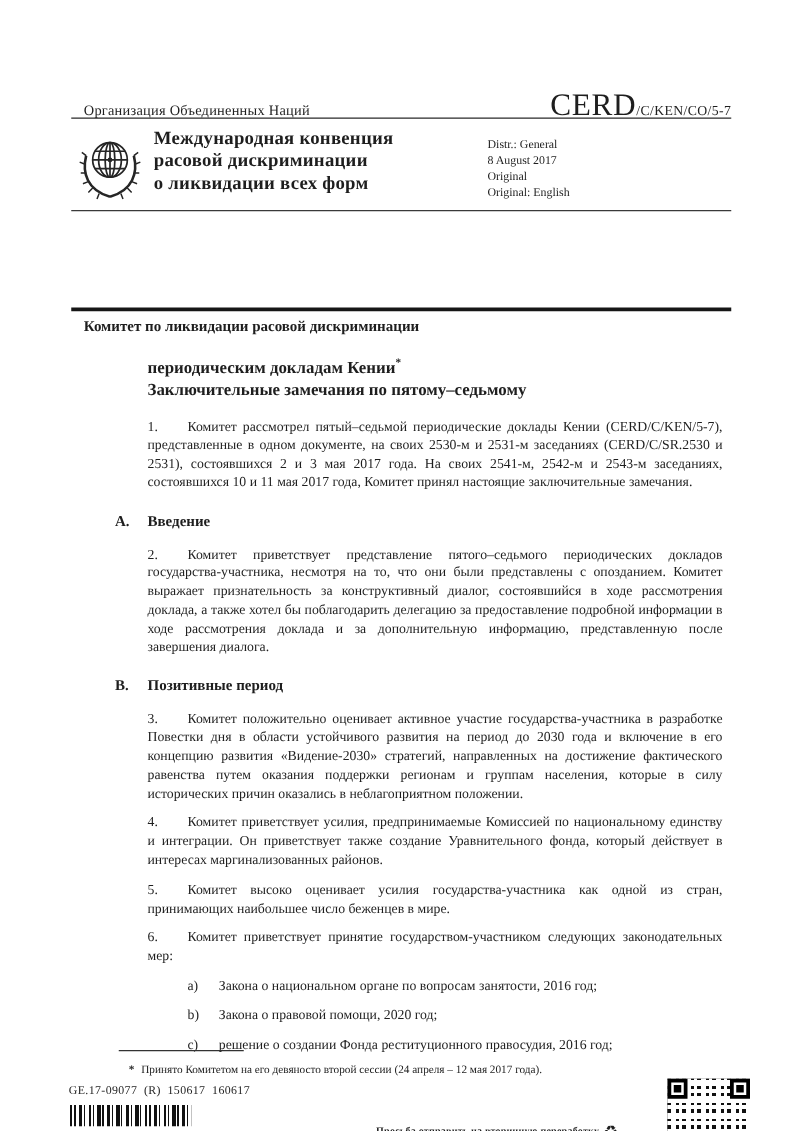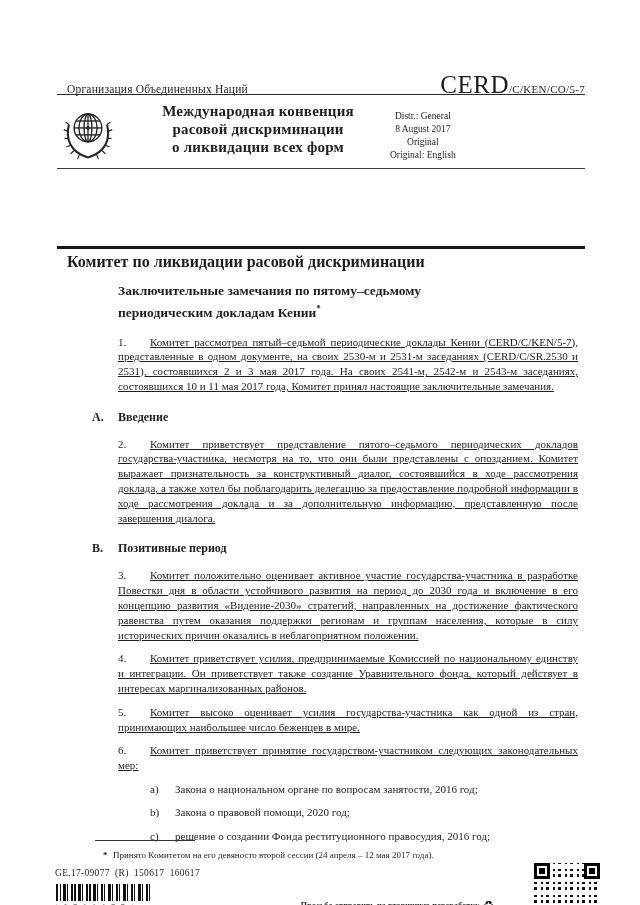--- a/index.html
+++ b/index.html
@@ -13,39 +13,38 @@
     border-bottom:1.5px solid #2a2a2a;
     display:flex;justify-content:space-between;align-items:baseline;
   }
   .org-name{font-size:11.5px;padding-left:10px;letter-spacing:.2px;}
   .doc-symbol{white-space:nowrap;}
   .doc-symbol .big{font-size:25px;letter-spacing:.5px;}
   .doc-symbol .small{font-size:11px;letter-spacing:.3px;}
   .hrow2{
     position:absolute;left:57px;top:57px;width:528px;height:74px;
     border-bottom:1px solid #3a3a3a;
-    text-align:center;
   }
   .emblem{position:absolute;left:5px;top:11px;width:52px;height:58px;}
   .conv-title{
     position:absolute;left:66px;top:8px;width:270px;
     font-weight:bold;font-size:15px;line-height:18px;letter-spacing:.2px;
   }
   .distr-block{position:absolute;left:333px;top:16px;font-size:9.5px;line-height:13px;}
   
   .thick-rule{position:absolute;left:57px;top:209px;width:528px;height:3px;background:#161616;}
   
   .content{
     position:absolute;left:0;top:218px;width:640px;box-sizing:border-box;
     padding:0 62px 0 118px;font-size:11px;line-height:14.8px;
   }
-  .committee{margin:0 0 14px -51px;font-weight:bold;font-size:16px;line-height:13px;}
+  .committee{margin:0 0 14px -51px;font-weight:bold;font-size:12px;line-height:13px;}
   .doc-title{font-weight:bold;font-size:13.5px;line-height:17.5px;margin:0 0 14px 0;}
   .doc-title sup{font-size:9px;}
-  .para{text-align:justify;margin:0 0 9px 0;text-decoration:underline;}
+  .para{text-align:justify;margin:0 0 9px 0;}
   .pnum{display:inline-block;width:32px;}
   .section-head{display:flex;margin:16px 0 13px -26px;font-weight:bold;font-size:12px;line-height:14px;}
   .section-head .letter{width:26px;}
   .list-item{padding-left:32px;margin:0 0 8.5px 0;}
   .list-item .label{display:inline-block;width:25px;}
   
   .fn-rule{position:absolute;left:95px;top:803px;width:100px;border-top:1px solid #333;}
   .footnote{position:absolute;left:103px;top:813px;width:460px;font-size:9px;line-height:11px;}
   .footnote .marker{display:inline-block;width:10px;font-weight:bold;}
   .ge-number{position:absolute;left:55px;top:831px;font-size:9.5px;white-space:pre;letter-spacing:.3px;}
@@ -121,22 +120,22 @@
       <div>Original: English</div>
     </div>
   </div>
 
   <div class="thick-rule"></div>
 
   <div class="content">
     <div class="committee">Комитет по ликвидации расовой дискриминации</div>
 
     <div class="doc-title">
+      <div><span>периодическим докладам Кении</span><sup>*</sup></div>
       <div>Заключительные замечания по пятому–седьмому</div>
-      <div><span>периодическим докладам Кении</span><sup>*</sup></div>
     </div>
 
     <div class="para"><span class="pnum">1.</span><span>Комитет рассмотрел пятый–седьмой периодические доклады Кении (CERD/C/KEN/5-7), представленные в одном документе, на своих 2530-м и 2531-м заседаниях (CERD/C/SR.2530 и 2531), состоявшихся 2 и 3 мая 2017 года. На своих 2541-м, 2542-м и 2543-м заседаниях, состоявшихся 10 и 11 мая 2017 года, Комитет принял настоящие заключительные замечания.</span></div>
 
     <div class="section-head">
       <span class="letter">A.</span>
       <span>Введение</span>
     </div>
 
     <div class="para"><span class="pnum">2.</span><span>Комитет приветствует представление пятого–седьмого периодических докладов государства-участника, несмотря на то, что они были представлены с опозданием. Комитет выражает признательность за конструктивный диалог, состоявшийся в ходе рассмотрения доклада, а также хотел бы поблагодарить делегацию за предоставление подробной информации в ходе рассмотрения доклада и за дополнительную информацию, представленную после завершения диалога.</span></div>

